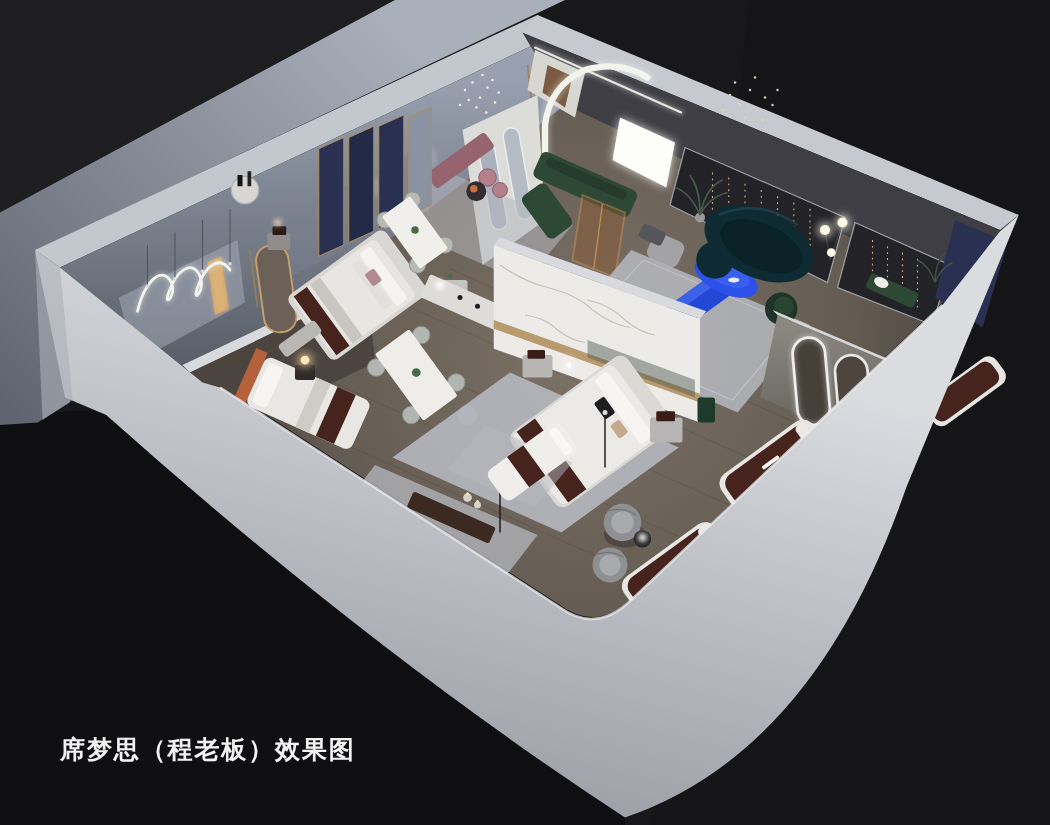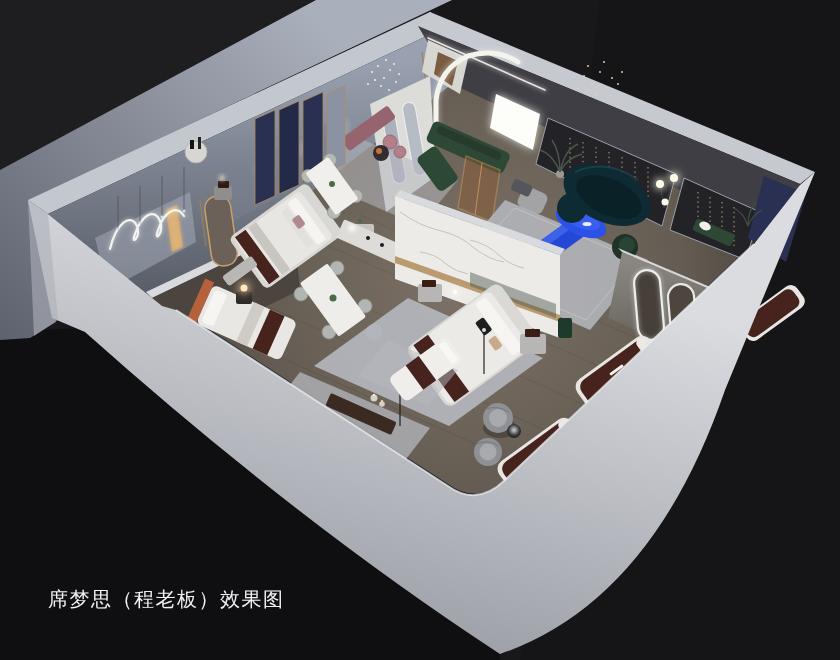--- a/index.html
+++ b/index.html
@@ -1,21 +1,21 @@
 <!DOCTYPE html>
 <html style="--background: #18181a; --background-deep: #0f0f12; --outside-ground-light: #a8adb8; --outside-ground-dark: #5f6470; --wall-top: #c5c9cf; --wall-inner-top: #98a0af; --wall-inner-bottom: #555a65; --floor-light: #7d7367; --floor-dark: #463f3a; --marble: #edebe7; --gold: #b08d5a; --accent-blue: #2b51e8; --console-blue: #2448d6; --sofa-teal: #0e2b33; --sofa-green: #2e4836; --armchair-green: #1f3328; --mattress-brown: #46231c; --headboard-terracotta: #b5613c; --navy-panel: #2a3052; --bench-mauve: #96646e; --pouf-pink: #b27f8a; --rug: #b6b8bf; --neon-white: #f4f4ef; --fairy-gold: #d2b57f; --caption-text: #f2f2f2;"><head>
 <meta charset="utf-8">
 <style>
   html,body{margin:0;padding:0;background:#000;}
   #stage{position:relative;width:840px;height:660px;overflow:hidden;
          background:var(--background,#18181a);
          font-family:"Liberation Sans", sans-serif;}
   #stage svg{position:absolute;left:0;top:0;}
   #caption{position:absolute;left:48px;top:586px;
-           font-size:20px;font-weight:400;letter-spacing:1.5px;
+           font-size:20px;font-weight:700;letter-spacing:1.5px;
            color:var(--caption-text,#f2f2f2);}
   .c-blue{fill:var(--accent-blue,#2b51e8);}
   .c-blue2{fill:var(--console-blue,#2448d6);}
   .c-teal{fill:var(--sofa-teal,#0e2b33);}
   .c-green{fill:var(--sofa-green,#2e4836);}
   .c-brown{fill:var(--mattress-brown,#46231c);}
   .c-gold{fill:var(--gold,#b08d5a);}
   .s-neon{stroke:var(--neon-white,#f4f4ef);}
   .rug{fill:var(--rug,#b6b8bf);}
 </style>

